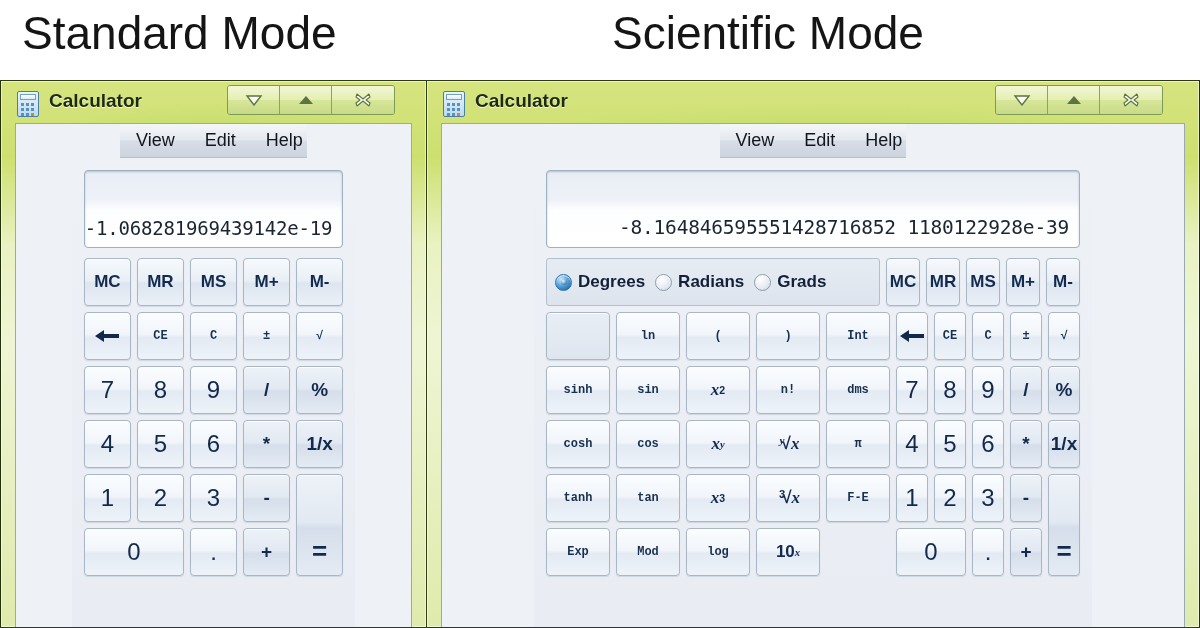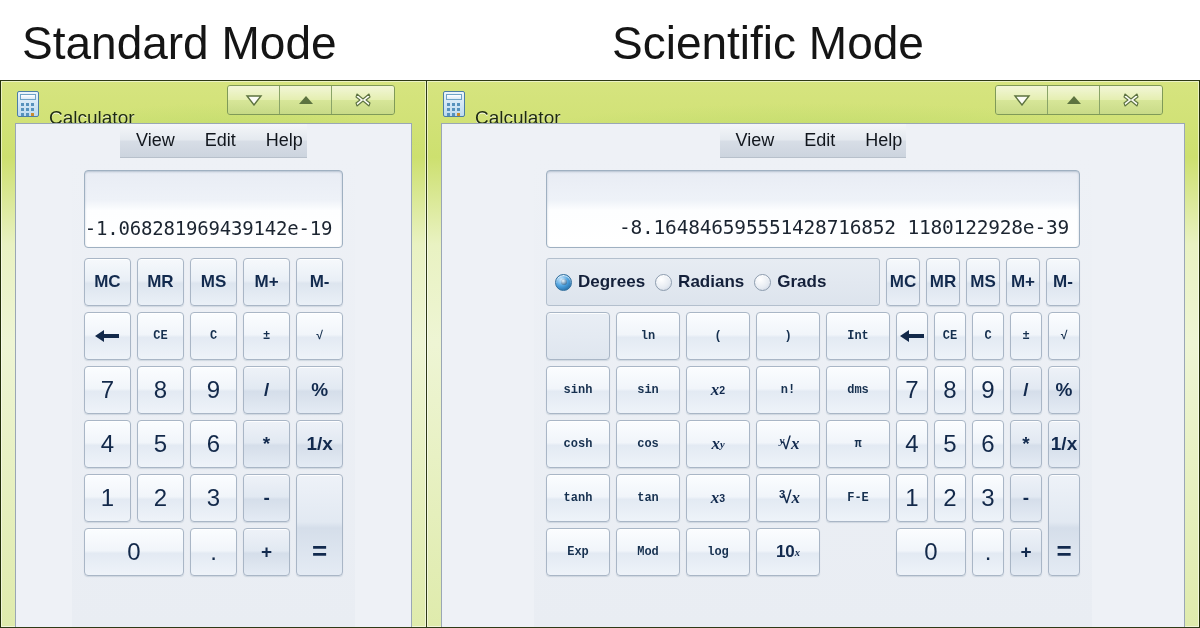--- a/index.html
+++ b/index.html
@@ -2,21 +2,21 @@
 <html><head>
 <meta charset="utf-8">
 <style>
   * { box-sizing: border-box; margin:0; padding:0; }
   html,body{ width:1200px; height:628px; overflow:hidden; background:#ffffff;
     font-family:"Liberation Sans", sans-serif; }
 
   .page{ position:relative; width:1200px; height:628px; background:#fff; }
 
   
-  .headings{ position:absolute; top:0; left:0; width:1196px; height:80px;margin-top:10px; }
+  .headings{ position:absolute; top:0; left:0; width:1196px; height:80px; }
   .heading{ position:absolute; top:6px; font-size:46px; font-weight:400;
      color:#151515; letter-spacing:0px; font-family:"Liberation Sans", sans-serif; }
   .heading.std{ left:22px; }
   .heading.sci{ left:612px; }
 
   
   .windows{ position:absolute; top:80px; left:0; width:1200px; height:548px; display:flex; }
 
   .win{ position:relative; height:548px; overflow:hidden;
         background:linear-gradient(180deg,#d6e47f 0%, #cde06f 14%, #e9f2c2 30%, #eef5d4 48%, #dfebac 100%);
@@ -33,22 +33,22 @@
 
   
   .titlebar{ position:relative; height:42px; z-index:5; }
   .win-icon{ position:absolute; left:16px; top:10px; width:22px; height:26px;
      background:linear-gradient(180deg,#eaf4fb,#bcdaf0); border:1px solid #4b7ea6;
      border-radius:2px; }
   .win-icon i{ position:absolute; display:block; background:#2f6f9e; }
   .win-icon .scr{ left:2px; top:2px; width:16px; height:6px;
      background:linear-gradient(180deg,#ffffff,#dbeaf6); border:1px solid #6fa3c6; }
   .win-icon .k{ width:3px; height:3px; background:#5792bd; }
-  .win-title{ position:absolute; left:48px; top:26px; font-size:19px; color:#1d2a0d;
-     font-weight:400; text-shadow:0 1px 0 rgba(255,255,255,.8); white-space:nowrap; }
+  .win-title{ position:absolute; left:48px; top:9px; font-size:19px; color:#1d2a0d;
+     font-weight:700; text-shadow:0 1px 0 rgba(255,255,255,.8); white-space:nowrap; }
 
   .wbtns{ position:absolute; top:4px; display:flex; height:30px;
      border:1px solid #7f9a58; border-radius:3px; overflow:hidden;
      background:rgba(255,255,255,.18); }
   .win.std .wbtns{ left:226px; }
   .win.sci .wbtns{ left:568px; }
   .wbtn{ width:52px; height:28px; display:flex; align-items:center; justify-content:center;
      border-right:1px solid #8aa468;
      background:linear-gradient(180deg, rgba(255,255,255,.62) 0%, rgba(255,255,255,.28) 50%, rgba(210,228,160,.45) 51%, rgba(186,208,128,.55) 100%); }
   .wbtn:last-child{ border-right:none; width:62px; }

